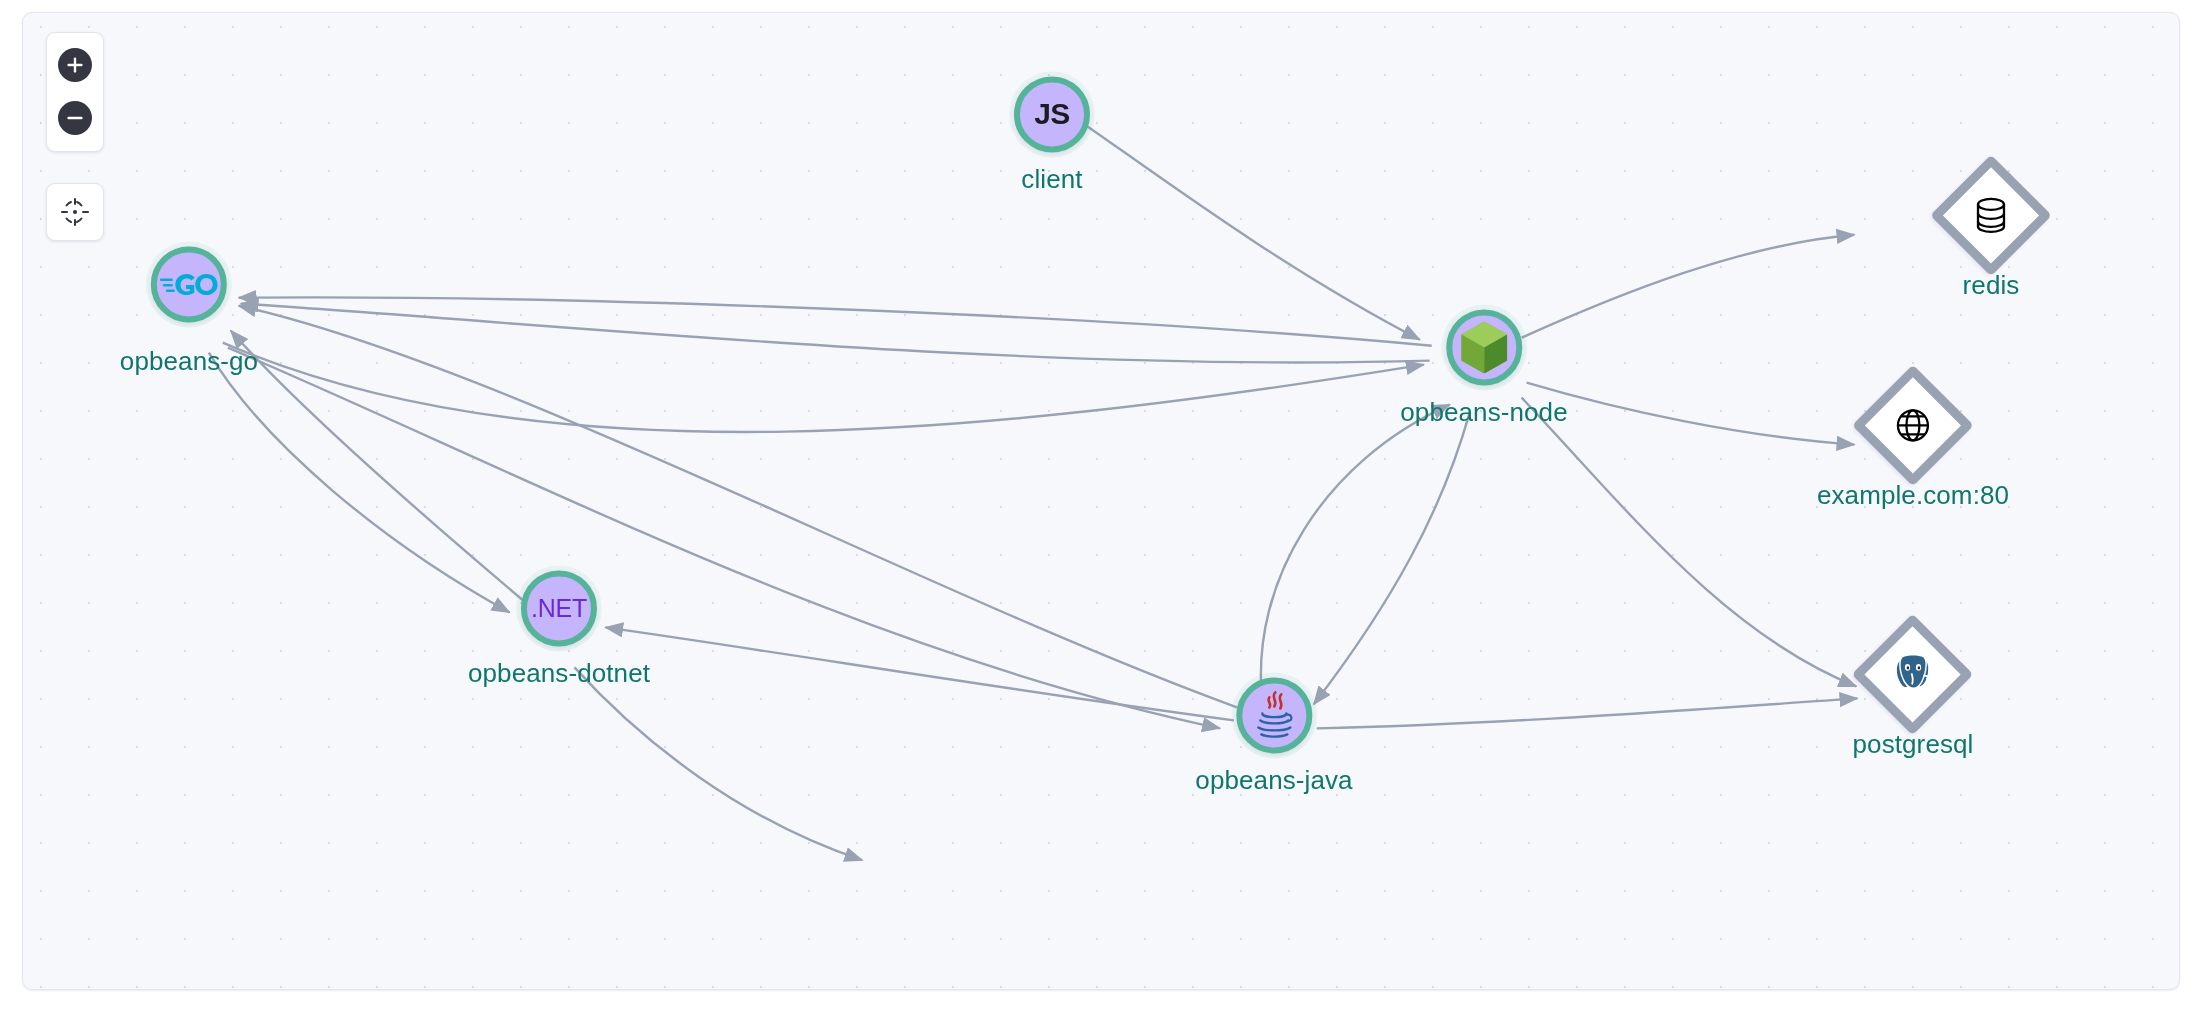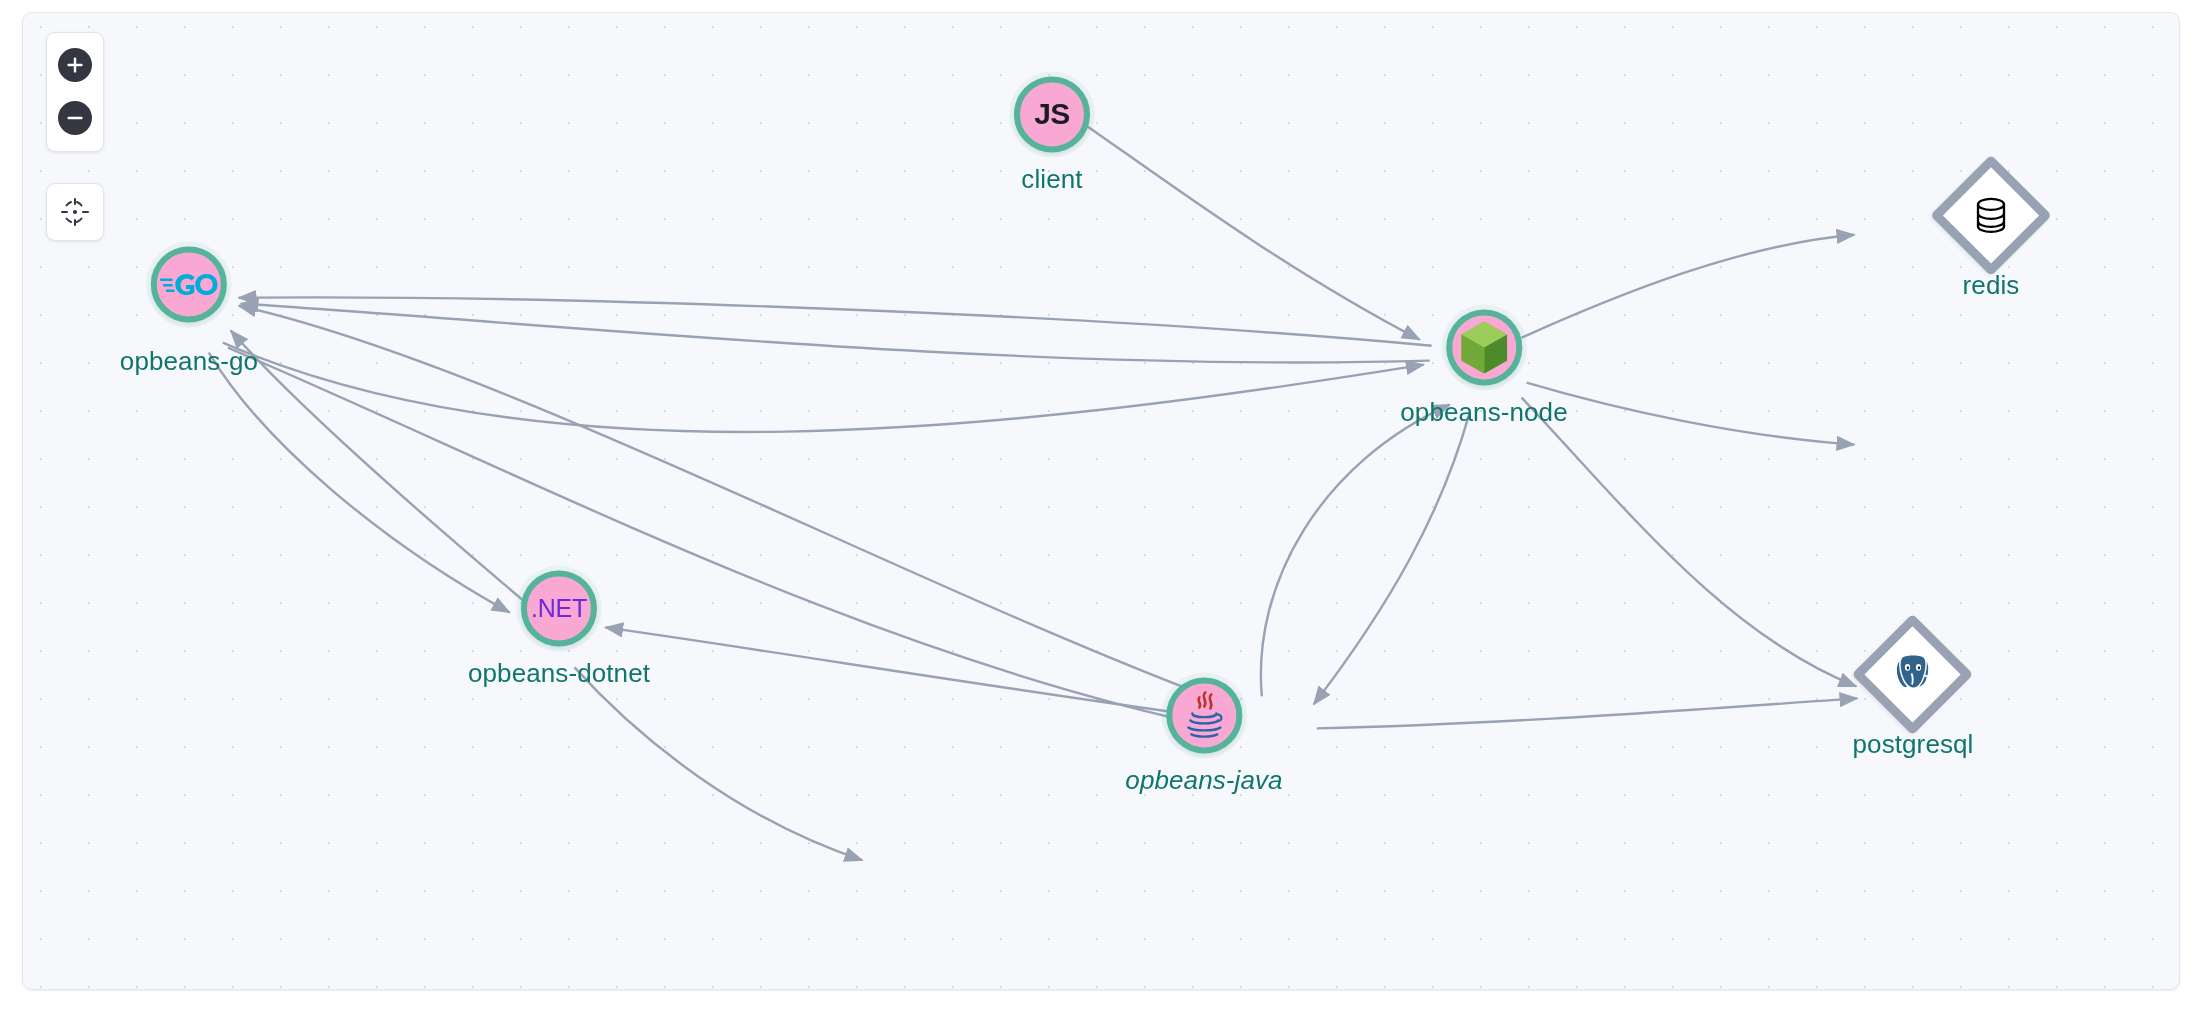--- a/index.html
+++ b/index.html
@@ -33,21 +33,21 @@
     position: absolute;
     transform: translate(-50%, -50%);
     display: flex;
     flex-direction: column;
     align-items: center;
     cursor: pointer;
   }
   .node-shape-service {
     width: 76px; height: 76px;
     border-radius: 50%;
-    background: #f9a8d4;
+    background: #c4b5fd;
     border: 6px solid #54b399;
     box-shadow: 0 0 0 5px rgba(84,179,153,0.09), 0 2px 4px rgba(50,60,80,0.10);
     display: flex; align-items: center; justify-content: center;
   }
   .node-shape-resource {
     width: 86px; height: 86px;
     display: flex; align-items: center; justify-content: center;
     position: relative;
   }
   .node-shape-resource .diamond-bg {
@@ -206,21 +206,21 @@
       <div class="node-label">opbeans-node</div>
     </div>
 
     <div class="node" style="left:536px; top:617px;">
       <div class="node-shape-service">
         <span class="dotnet-text">.NET</span>
       </div>
       <div class="node-label">opbeans-dotnet</div>
     </div>
 
-    <div class="node" style="left:1181px; top:724px;font-style:italic;">
+    <div class="node" style="left:1251px; top:724px;">
       <div class="node-shape-service">
         <svg width="48" height="52" viewBox="0 0 48 52" aria-hidden="true">
           <g fill="none" stroke="#c1322c" stroke-width="2.6" stroke-linecap="round">
             <path d="M25 3 C20 8 28 11 24 17"></path>
             <path d="M31 5 C26 10 34 13 30 19"></path>
             <path d="M19 8 C16 12 22 14 19 18"></path>
           </g>
           <g fill="none" stroke="#2a63a8" stroke-width="2.4" stroke-linecap="round">
             <path d="M12 24 C12 29 36 29 36 24"></path>
             <path d="M10 31 C14 35 34 35 38 31"></path>
@@ -243,20 +243,37 @@
               <path d="M5 8 v22 c0 3 5.8 5.5 13 5.5 s13-2.5 13-5.5 V8"></path>
               <path d="M5 17 c0 3 5.8 5.5 13 5.5 s13-2.5 13-5.5"></path>
               <path d="M5 25 c0 3 5.8 5.5 13 5.5 s13-2.5 13-5.5"></path>
             </g>
           </svg>
         </span>
       </div>
       <div class="node-label">redis</div>
     </div>
 
+    <div class="node" style="left:1890px; top:434px;">
+      <div class="node-shape-resource">
+        <div class="diamond-bg"></div>
+        <span class="res-icon">
+          <svg width="38" height="38" viewBox="0 0 38 38" aria-hidden="true">
+            <g fill="none" stroke="#000000" stroke-width="2.3">
+              <circle cx="19" cy="19" r="15"></circle>
+              <ellipse cx="19" cy="19" rx="6.5" ry="15"></ellipse>
+              <path d="M4 19 H34"></path>
+              <path d="M7.3 10 H30.7"></path>
+              <path d="M7.3 28 H30.7"></path>
+            </g>
+          </svg>
+        </span>
+      </div>
+      <div class="node-label">example.com:80</div>
+    </div>
 
     <div class="node" style="left:1890px; top:683px;justify-content:center;">
       <div class="node-shape-resource">
         <div class="diamond-bg"></div>
         <span class="res-icon">
           <svg width="44" height="42" viewBox="0 0 44 42" aria-hidden="true">
             <g stroke="#ffffff" stroke-width="3" fill="#31648c" stroke-linejoin="round">
               <path d="M33 4 C38 6 40 12 39 19 C38 26 35 32 31 34 C28 35.5 26 33 26 30"></path>
               <path d="M12 4 C6 6 4 13 5 20 C6 27 10 34 14 35 C17 36 19 33 19 30"></path>
               <path d="M12 4 C17 1.5 28 1.5 33 4 C36 7 35 16 33 22 C31 28 28 34 23 34 C18 34 14 28 12 22 C10 16 9 7 12 4 Z"></path>

